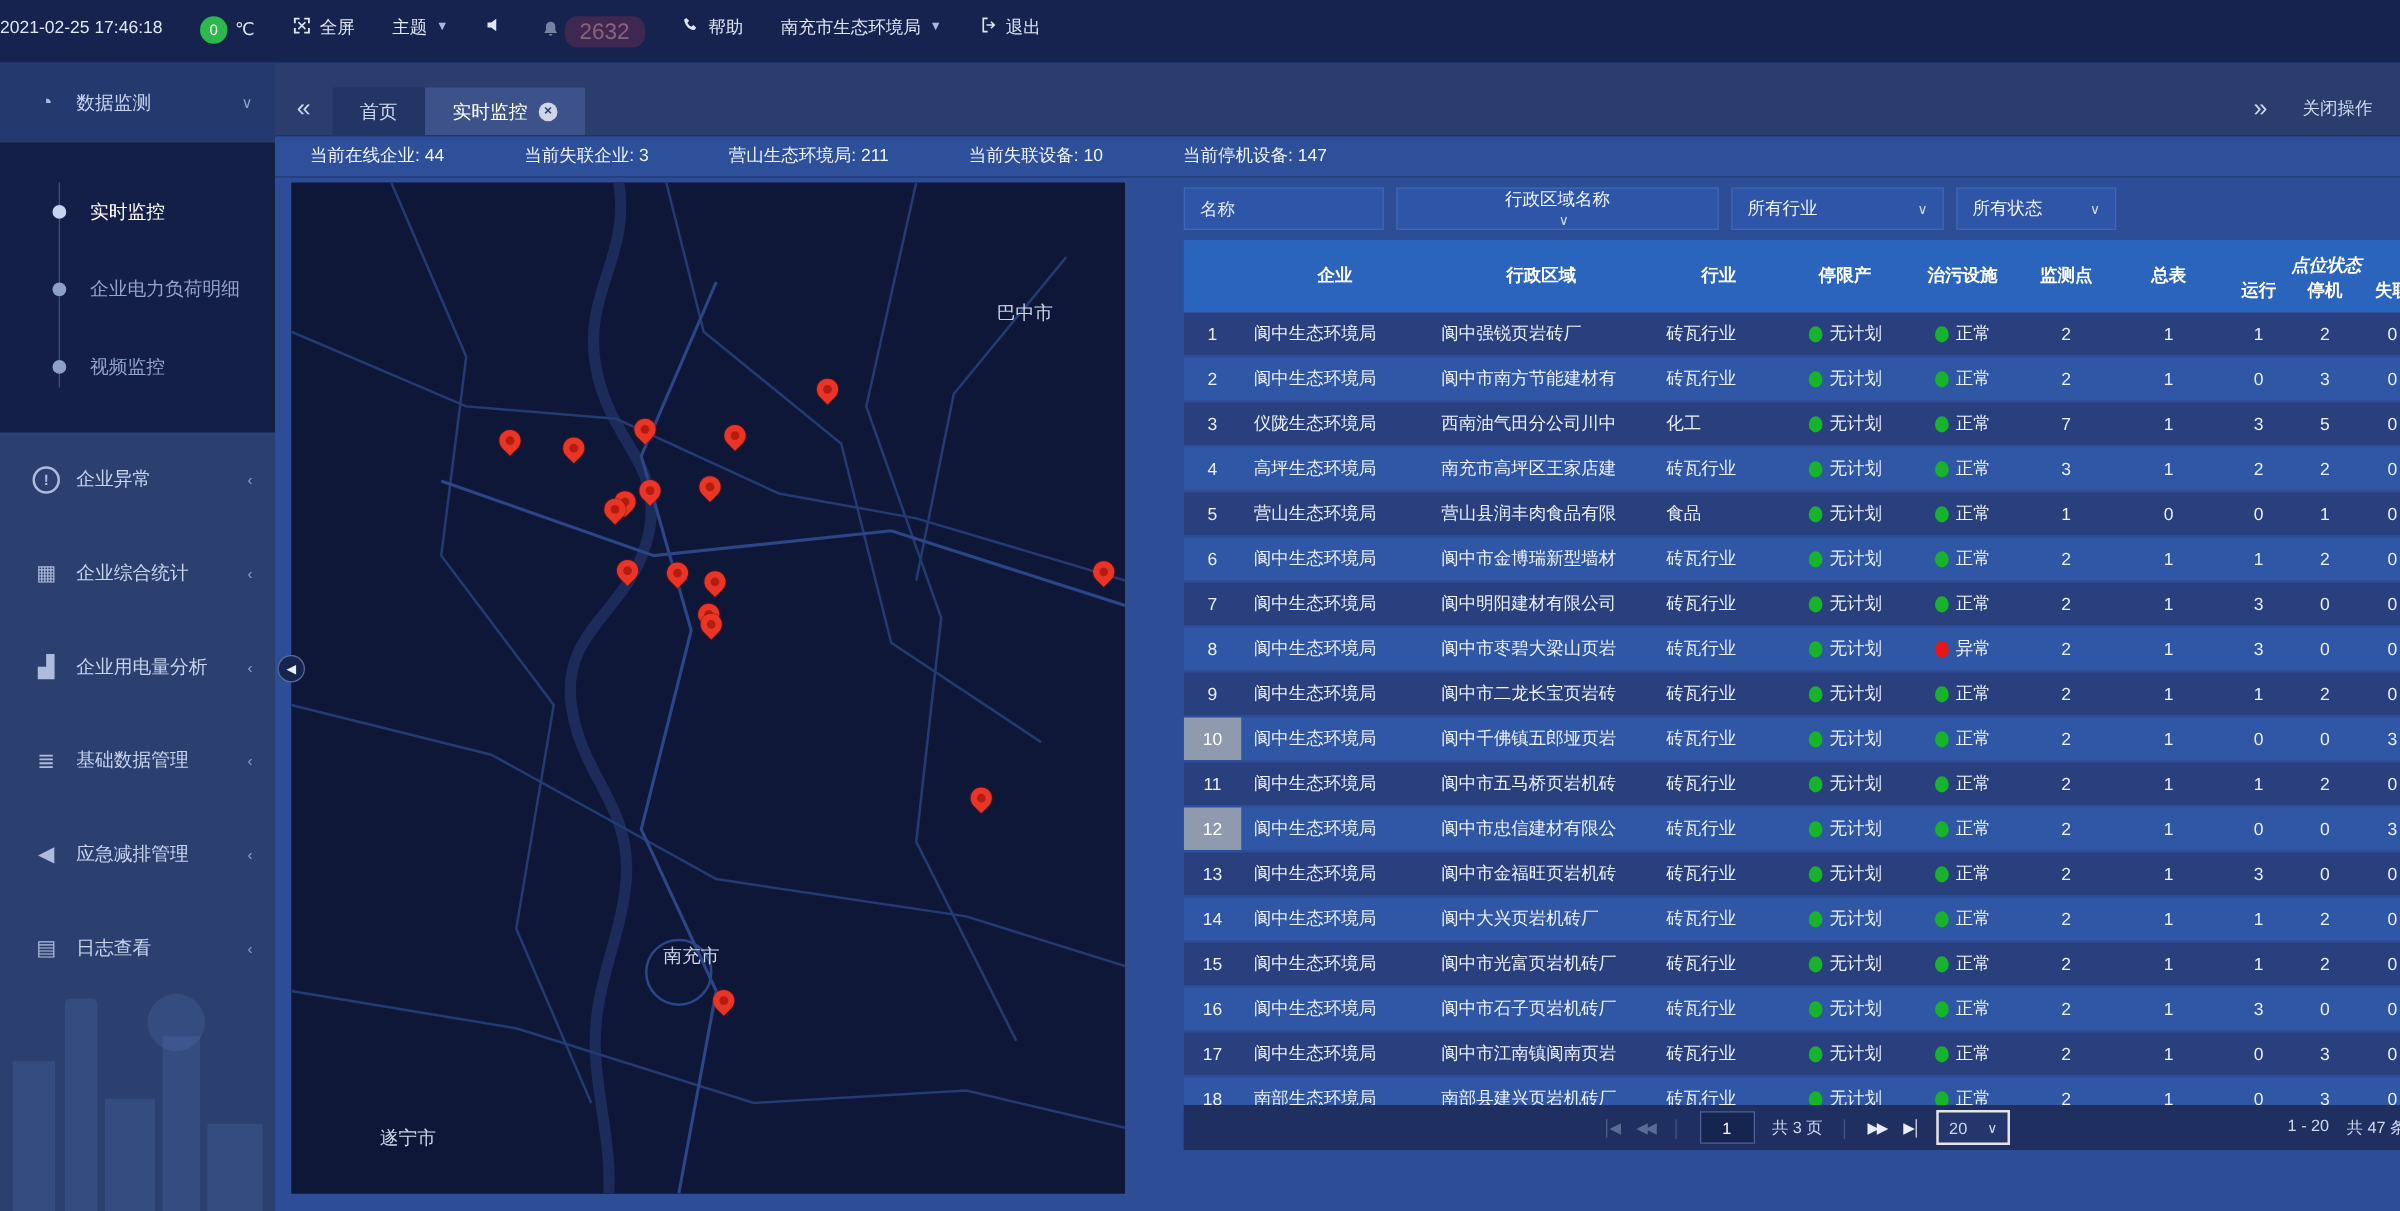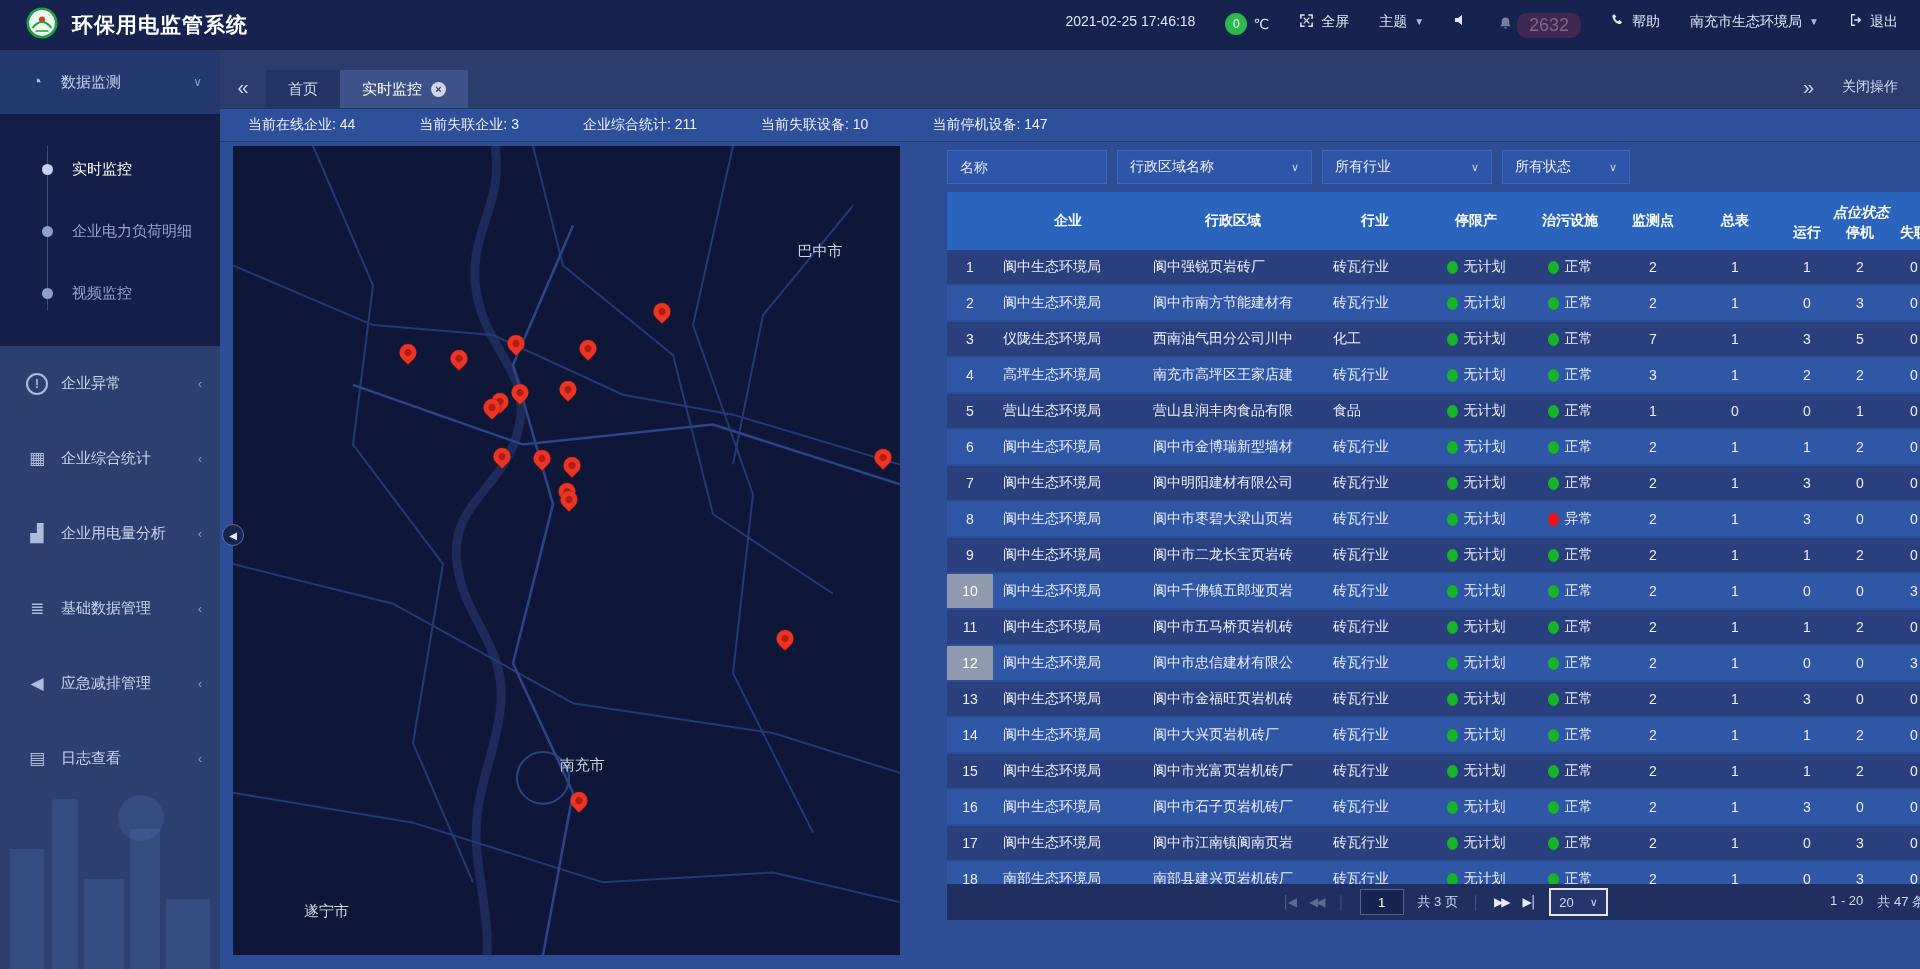--- a/index.html
+++ b/index.html
@@ -77,21 +77,21 @@
        justify-content:center;cursor:pointer;z-index:7;padding:0;}
 
   
   .right-panel{position:absolute;left:947px;top:142px;width:996px;height:813px;}
   .filters{position:absolute;top:8px;left:0;display:flex;gap:10px;}
   .f-input{width:160px;height:34px;background:#2e55a7;border:1px solid #4067b4;color:#eef3fd;padding:0 12px;
            font-size:14px;font-family:inherit;box-sizing:border-box;}
   .f-input::placeholder{color:#dfe8fa;opacity:1;}
   .select{height:34px;background:#2e55a7;border:1px solid #4067b4;display:flex;align-items:center;
           justify-content:space-between;padding:0 12px;color:#eef3fd;font-size:14px;cursor:pointer;box-sizing:border-box;}
-  .sel-region{width:195px;} .sel-industry{width:170px;text-align:right;} .sel-status{width:128px;}
+  .sel-region{width:258px;flex-direction:column;} .sel-industry{width:170px;text-align:right;} .sel-status{width:128px;}
   .chev{font-size:11px;color:#cfd9f2;margin-left:10px;}
 
   
   .tgrid{display:grid;grid-template-columns:46px 150px 180px 104px 98px 90px 76px 88px 56px 50px 58px;}
   .thead{position:absolute;top:50px;left:0;right:0;height:58px;background:#2a64bd;color:#fff;font-weight:bold;
          font-size:14px;grid-template-rows:30px 28px;}
   .thead .th{grid-row:1/3;display:flex;align-items:center;justify-content:center;}
   .thead .group-title{grid-column:9/12;grid-row:1;font-style:italic;align-items:flex-end;}
   .thead .sub{grid-row:2;align-items:flex-start;padding-top:2px;}
   .s-run{grid-column:9;} .s-stop{grid-column:10;} .s-lost{grid-column:11;}
@@ -120,32 +120,20 @@
   .pg-size{display:inline-flex;align-items:center;gap:6px;border:2px solid #e5e5e5;background:#24366b;
            height:24px;padding:0 8px;cursor:pointer;}
   .pg-range{position:absolute;right:18px;display:inline-flex;gap:14px;}
 </style>
 </head>
 <body>
 
 <div class="screen">
 
   <header class="topbar">
-    <div class="brand">
-      <span>
-        <svg width="32" height="32" viewBox="0 0 32 32">
-          <circle cx="16" cy="16" r="15" fill="#eef7ee"></circle>
-          <circle cx="16" cy="16" r="14.2" fill="none" stroke="#1f9e42" stroke-width="2.6"></circle>
-          <circle cx="16" cy="12.5" r="3.1" fill="#d43c2c"></circle>
-          <path d="M6.5 21c3-4 6.5-6 9.5-6s6.5 2 9.5 6" fill="none" stroke="#1f9e42" stroke-width="2"></path>
-          <path d="M9.5 24h13" stroke="#1f9e42" stroke-width="1.5"></path>
-        </svg>
-      </span>
-      <span class="title">环保用电监管系统</span>
-    </div>
     <div class="top-right">
       <span>2021-02-25 17:46:18</span>
       <span class="temp">
         <span class="temp-badge">0</span>
         <span>℃</span>
       </span>
       <button class="tb-btn">
         <span>
           <svg width="15" height="15" viewBox="0 0 16 16">
               <g stroke="#dfe6f5" stroke-width="1.6" fill="none">
@@ -284,21 +272,21 @@
     </div>
     <div class="tab-right">
       <span class="tab-arrow" style="margin-top:0;width:auto;">»</span>
       <span class="close-ops">关闭操作</span>
     </div>
   </div>
 
   <div class="statusbar">
       <span class="st-item"><span class="st-lbl">当前在线企业: </span><span class="st-val">44</span></span>
       <span class="st-item"><span class="st-lbl">当前失联企业: </span><span class="st-val">3</span></span>
-      <span class="st-item"><span class="st-lbl">企业综合统计: </span><span class="st-val">211</span></span>
+      <span class="st-item"><span class="st-lbl">营山生态环境局: </span><span class="st-val">211</span></span>
       <span class="st-item"><span class="st-lbl">当前失联设备: </span><span class="st-val">10</span></span>
       <span class="st-item"><span class="st-lbl">当前停机设备: </span><span class="st-val">147</span></span>
     </div>
 
   <section class="map-panel">
     <svg class="roads" viewBox="0 0 667 813" preserveAspectRatio="none">
       <g fill="none" stroke="#1e2e5e" stroke-width="9" opacity="0.9">
         <path d="M262 0c10 60-30 90-18 150 12 62 58 78 40 140-16 56-68 70-60 130 8 58 48 80 44 140-4 52-30 90-24 150 4 40 12 70 10 103"></path>
       </g>
       <g fill="none" stroke="#243a72" stroke-width="2">
@@ -311,21 +299,21 @@
         <path d="M620 60l-90 110-30 150"></path>
       </g>
       <g fill="none" stroke="#2c4586" stroke-width="2.5">
         <path d="M340 80l-60 140 40 140-40 160 60 130-30 163"></path>
         <path d="M120 240l170 60 190-20 187 60"></path>
       </g>
       <circle cx="310" cy="635" r="26" fill="none" stroke="#2c4586" stroke-width="2"></circle>
     </svg>
     <div id="cities">
         <span class="city" style="left: 88%; top: 13%;">巴中市</span>
-        <span class="city" style="left: 48%; top: 76.5%; margin-left: 29px;">南充市</span>
+        <span class="city" style="left: 48%; top: 76.5%;">南充市</span>
         <span class="city" style="left: 14%; top: 94.5%;">遂宁市</span>
       </div>
     <div id="pins">
         <span class="pin" style="left: 26.2%; top: 26.6%;"></span>
         <span class="pin" style="left: 33.9%; top: 27.3%;"></span>
         <span class="pin" style="left: 42.4%; top: 25.5%;"></span>
         <span class="pin" style="left: 53.2%; top: 26.1%;"></span>
         <span class="pin" style="left: 64.3%; top: 21.5%;"></span>
         <span class="pin" style="left: 40%; top: 32.6%;"></span>
         <span class="pin" style="left: 43%; top: 31.5%;"></span>

